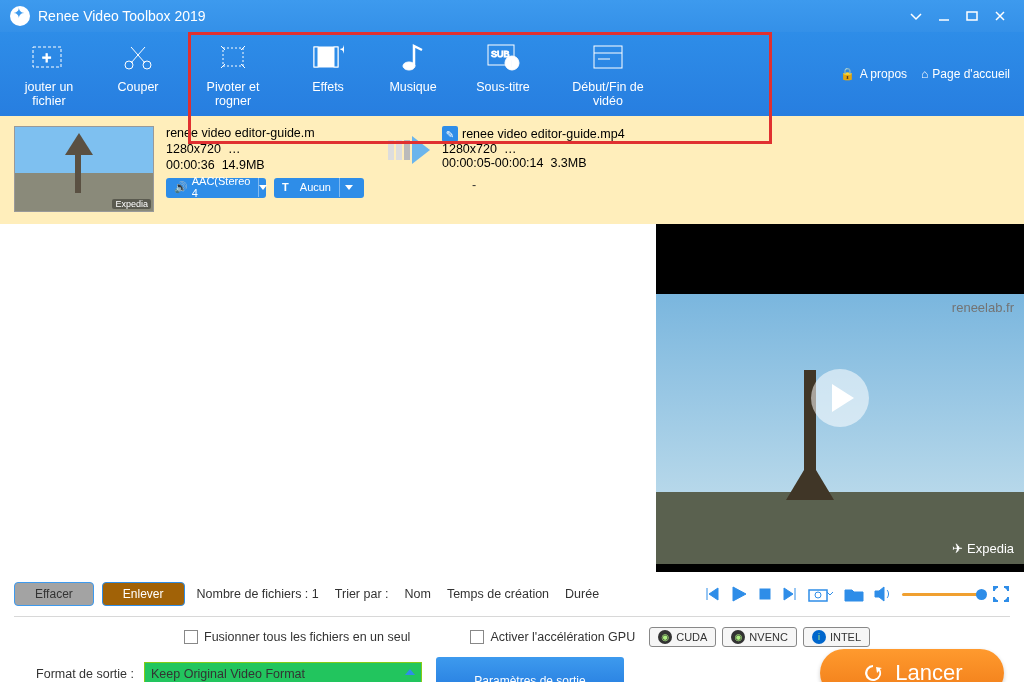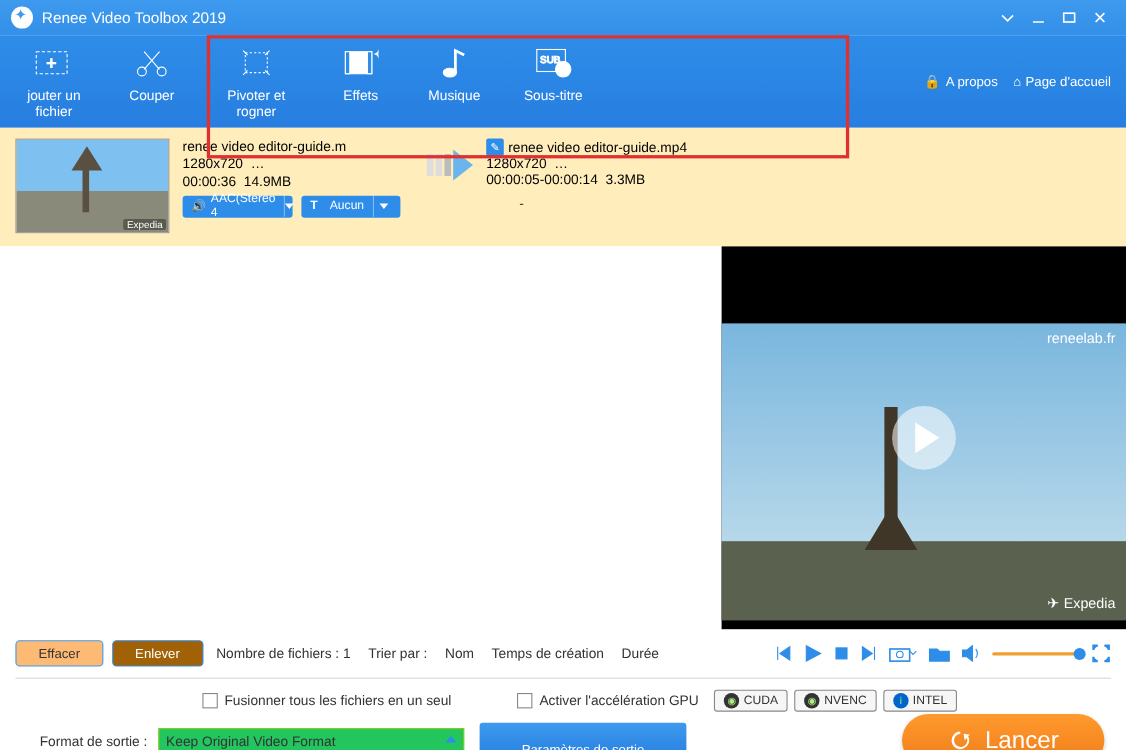--- a/index.html
+++ b/index.html
@@ -48,27 +48,27 @@
 
 .content-row { display:flex; height:348px; }
 .left-blank { flex:1; background:#fff; }
 .preview { width:368px; background:#000; position:relative; }
 .preview .sky { position:absolute; top:70px; left:0; right:0; height:200px; background:linear-gradient(#7ab6de,#b7d8ea); }
 .preview .ground { position:absolute; bottom:8px; left:0; right:0; height:72px; background:#5a614f; }
 .preview .eiffel { position:absolute; left:148px; bottom:72px; width:12px; height:130px; background:#403627; }
 .preview .eiffel::before { content:""; position:absolute; left:-18px; bottom:0; border-bottom:40px solid #403627; border-left:24px solid transparent; border-right:24px solid transparent; }
 .preview .playc { position:absolute; left:50%; top:50%; transform:translate(-50%,-50%); width:58px; height:58px; border-radius:50%; background:rgba(255,255,255,0.55); display:flex; align-items:center; justify-content:center; cursor:pointer; }
 .preview .playc::before { content:""; border-top:14px solid transparent; border-bottom:14px solid transparent; border-left:22px solid #fff; margin-left:5px; }
-.preview .wm { position:absolute; top:76px; right:10px; color:#ffffff; font-size:13px; }
+.preview .wm { position:absolute; top:76px; right:10px; color:#737373; font-size:13px; }
 .preview .exp2 { position:absolute; right:10px; bottom:16px; color:#fff; font-size:13px; display:flex; align-items:center; gap:4px; }
 
 
 .vctrl-row { height:44px; display:flex; align-items:center; padding:0 14px; }
 .vctrl-row .left-btns { display:flex; gap:8px; }
-.cbtn { height:24px; padding:0 20px; border:1px solid #3d9aee; border-radius:4px; background:#fdba74; color:#333; font-size:12px; cursor:pointer; display:flex; align-items:center; }
+.cbtn { height:24px; padding:0 20px; border:1px solid #3d9aee; border-radius:4px; background:#a3a3a3; color:#333; font-size:12px; cursor:pointer; display:flex; align-items:center; }
 .cbtn.primary { background:#a16207; color:#fff; border-color:#2e8de8; }
 .stats { margin-left:12px; font-size:12.5px; color:#333; display:flex; gap:16px; }
 .stats span{ cursor:pointer; }
 .vctrl-row .spacer { flex:1; }
 .pctl { display:flex; align-items:center; gap:10px; }
 .pctl .ic { cursor:pointer; display:flex; align-items:center; }
 .pctl svg { stroke:#2e8de8; fill:#2e8de8; }
 .vol-track { width:80px; height:3px; background:#f0a030; position:relative; border-radius:2px; }
 .vol-track::after { content:""; position:absolute; right:-5px; top:-4px; width:11px; height:11px; background:#2e8de8; border-radius:50%; }
 
@@ -171,20 +171,30 @@
   <div class="tbtn" style="width:90px">
     <div class="ico">
         <svg width="34" height="28">
           <rect x="2" y="2" width="26" height="20" fill="none"></rect>
           <text x="5" y="14" fill="#fff" font-size="9">SUB</text>
           <circle cx="26" cy="20" r="7"></circle>
           <text x="23" y="24" fill="#2e8de8" font-size="10">T</text>
         </svg>
       </div>
     <span>Sous-titre</span>
+  </div>
+  <div class="tbtn" style="width:120px">
+    <div class="ico">
+        <svg width="32" height="26">
+          <rect x="2" y="2" width="28" height="22" fill="none"></rect>
+          <line x1="2" y1="9" x2="30" y2="9"></line>
+          <line x1="6" y1="15" x2="18" y2="15"></line>
+        </svg>
+      </div>
+    <span>Début/Fin de vidéo</span>
   </div>
   <div class="right-links">
     <a>
         <span>🔒</span>
         <span>A propos</span>
       </a>
     <a>
         <span>⌂</span>
         <span>Page d'accueil</span>
       </a>

